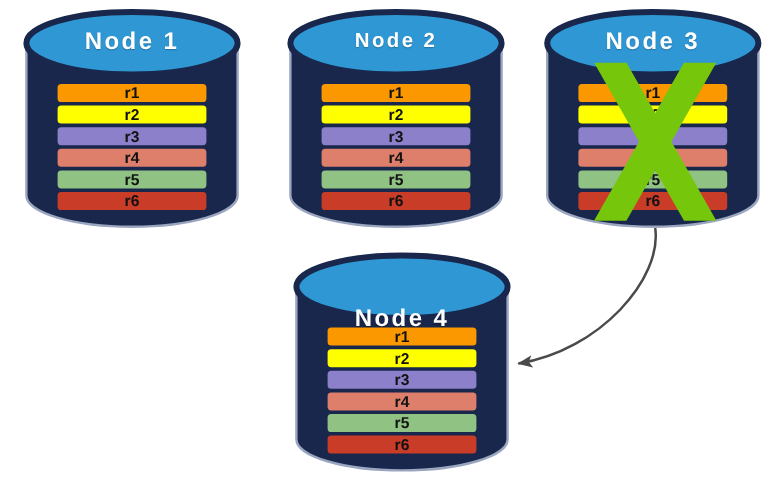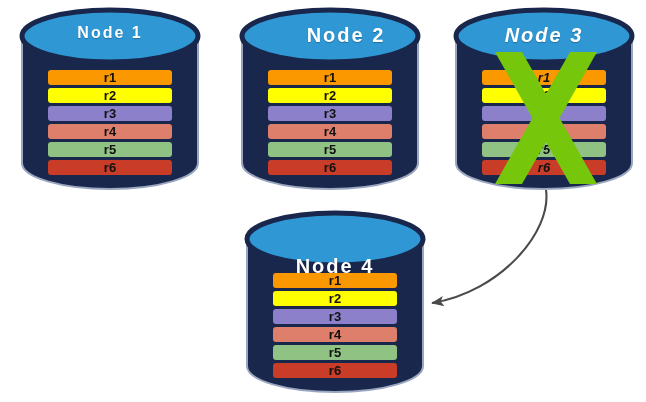--- a/index.html
+++ b/index.html
@@ -87,21 +87,21 @@
     </marker>
   </defs>
   <path id="failover-arrow-path" fill="none" stroke="#4A4A4A" stroke-width="2.1" marker-end="url(#arrowhead)" d="M 546 190 C 552 232 500 292 432 303"></path>
 </svg>
 
 <div class="node" style="left: 20px; top: 8px; width: 180px; height: 184px;">
     <svg class="node-svg" width="180" height="184" viewBox="0 0 180 184">
       <path d="M 2 28 L 2 155 A 88 26 0 0 0 178 155 L 178 28 Z" fill="#18274B" stroke="#9AA6BF" stroke-width="2"></path>
       <ellipse cx="90" cy="28" rx="88" ry="26" fill="#2E97D4" stroke="#18274B" stroke-width="5"></ellipse>
     </svg>
-    <div class="node-title" style="top: 16px; font-size: 16px;">Node  1</div>
+    <div class="node-title" style="top: 16px; font-size: 20px;">Node  1</div>
     <div class="rows" style="top: 62px; padding-left: 28px; padding-right: 28px;">
       <div class="row" style="background: rgb(251, 152, 0); height: 15px; margin-bottom: 3px; font-size: 13px;">
         <span>r1</span>
       </div>
       <div class="row" style="background: rgb(255, 255, 0); height: 15px; margin-bottom: 3px; font-size: 13px;">
         <span>r2</span>
       </div>
       <div class="row" style="background: rgb(139, 128, 201); height: 15px; margin-bottom: 3px; font-size: 13px;">
         <span>r3</span>
       </div>
@@ -114,43 +114,43 @@
       <div class="row" style="background: rgb(201, 60, 40); height: 15px; margin-bottom: 3px; font-size: 13px;">
         <span>r6</span>
       </div>
     </div>
   </div>
 <div class="node" style="left: 240px; top: 8px; width: 180px; height: 184px;">
     <svg class="node-svg" width="180" height="184" viewBox="0 0 180 184">
       <path d="M 2 28 L 2 155 A 88 26 0 0 0 178 155 L 178 28 Z" fill="#18274B" stroke="#9AA6BF" stroke-width="2"></path>
       <ellipse cx="90" cy="28" rx="88" ry="26" fill="#2E97D4" stroke="#18274B" stroke-width="5"></ellipse>
     </svg>
-    <div class="node-title" style="top: 16px; font-size: 20px; margin-left: 16px;">Node  2</div>
-    <div class="rows" style="top: 62px; padding-left: 28px; padding-right: 28px;">
-      <div class="row" style="background: rgb(251, 152, 0); height: 15px; margin-bottom: 3px; font-size: 13px;">
-        <span>r1</span>
-      </div>
-      <div class="row" style="background: rgb(255, 255, 0); height: 15px; margin-bottom: 3px; font-size: 13px;">
-        <span>r2</span>
-      </div>
-      <div class="row" style="background: rgb(139, 128, 201); height: 15px; margin-bottom: 3px; font-size: 13px;">
-        <span>r3</span>
-      </div>
-      <div class="row" style="background: rgb(221, 127, 107); height: 15px; margin-bottom: 3px; font-size: 13px;">
-        <span>r4</span>
-      </div>
-      <div class="row" style="background: rgb(144, 194, 131); height: 15px; margin-bottom: 3px; font-size: 13px;">
-        <span>r5</span>
-      </div>
-      <div class="row" style="background: rgb(201, 60, 40); height: 15px; margin-bottom: 3px; font-size: 13px;">
-        <span>r6</span>
-      </div>
-    </div>
-  </div>
-<div class="node" style="left: 454px; top: 8px; width: 180px; height: 184px; font-style: italic;">
+    <div class="node-title" style="top: 16px; font-size: 17px;">Node  2</div>
+    <div class="rows" style="top: 62px; padding-left: 28px; padding-right: 28px;">
+      <div class="row" style="background: rgb(251, 152, 0); height: 15px; margin-bottom: 3px; font-size: 13px;">
+        <span>r1</span>
+      </div>
+      <div class="row" style="background: rgb(255, 255, 0); height: 15px; margin-bottom: 3px; font-size: 13px;">
+        <span>r2</span>
+      </div>
+      <div class="row" style="background: rgb(139, 128, 201); height: 15px; margin-bottom: 3px; font-size: 13px;">
+        <span>r3</span>
+      </div>
+      <div class="row" style="background: rgb(221, 127, 107); height: 15px; margin-bottom: 3px; font-size: 13px;">
+        <span>r4</span>
+      </div>
+      <div class="row" style="background: rgb(144, 194, 131); height: 15px; margin-bottom: 3px; font-size: 13px;">
+        <span>r5</span>
+      </div>
+      <div class="row" style="background: rgb(201, 60, 40); height: 15px; margin-bottom: 3px; font-size: 13px;">
+        <span>r6</span>
+      </div>
+    </div>
+  </div>
+<div class="node" style="left: 454px; top: 8px; width: 180px; height: 184px;">
     <svg class="node-svg" width="180" height="184" viewBox="0 0 180 184">
       <path d="M 2 28 L 2 155 A 88 26 0 0 0 178 155 L 178 28 Z" fill="#18274B" stroke="#9AA6BF" stroke-width="2"></path>
       <ellipse cx="90" cy="28" rx="88" ry="26" fill="#2E97D4" stroke="#18274B" stroke-width="5"></ellipse>
     </svg>
     <div class="node-title" style="top: 16px; font-size: 20px;">Node  3</div>
     <div class="rows" style="top: 62px; padding-left: 28px; padding-right: 28px;">
       <div class="row" style="background: rgb(251, 152, 0); height: 15px; margin-bottom: 3px; font-size: 13px;">
         <span>r1</span>
       </div>
       <div class="row" style="background: rgb(255, 255, 0); height: 15px; margin-bottom: 3px; font-size: 13px;">

